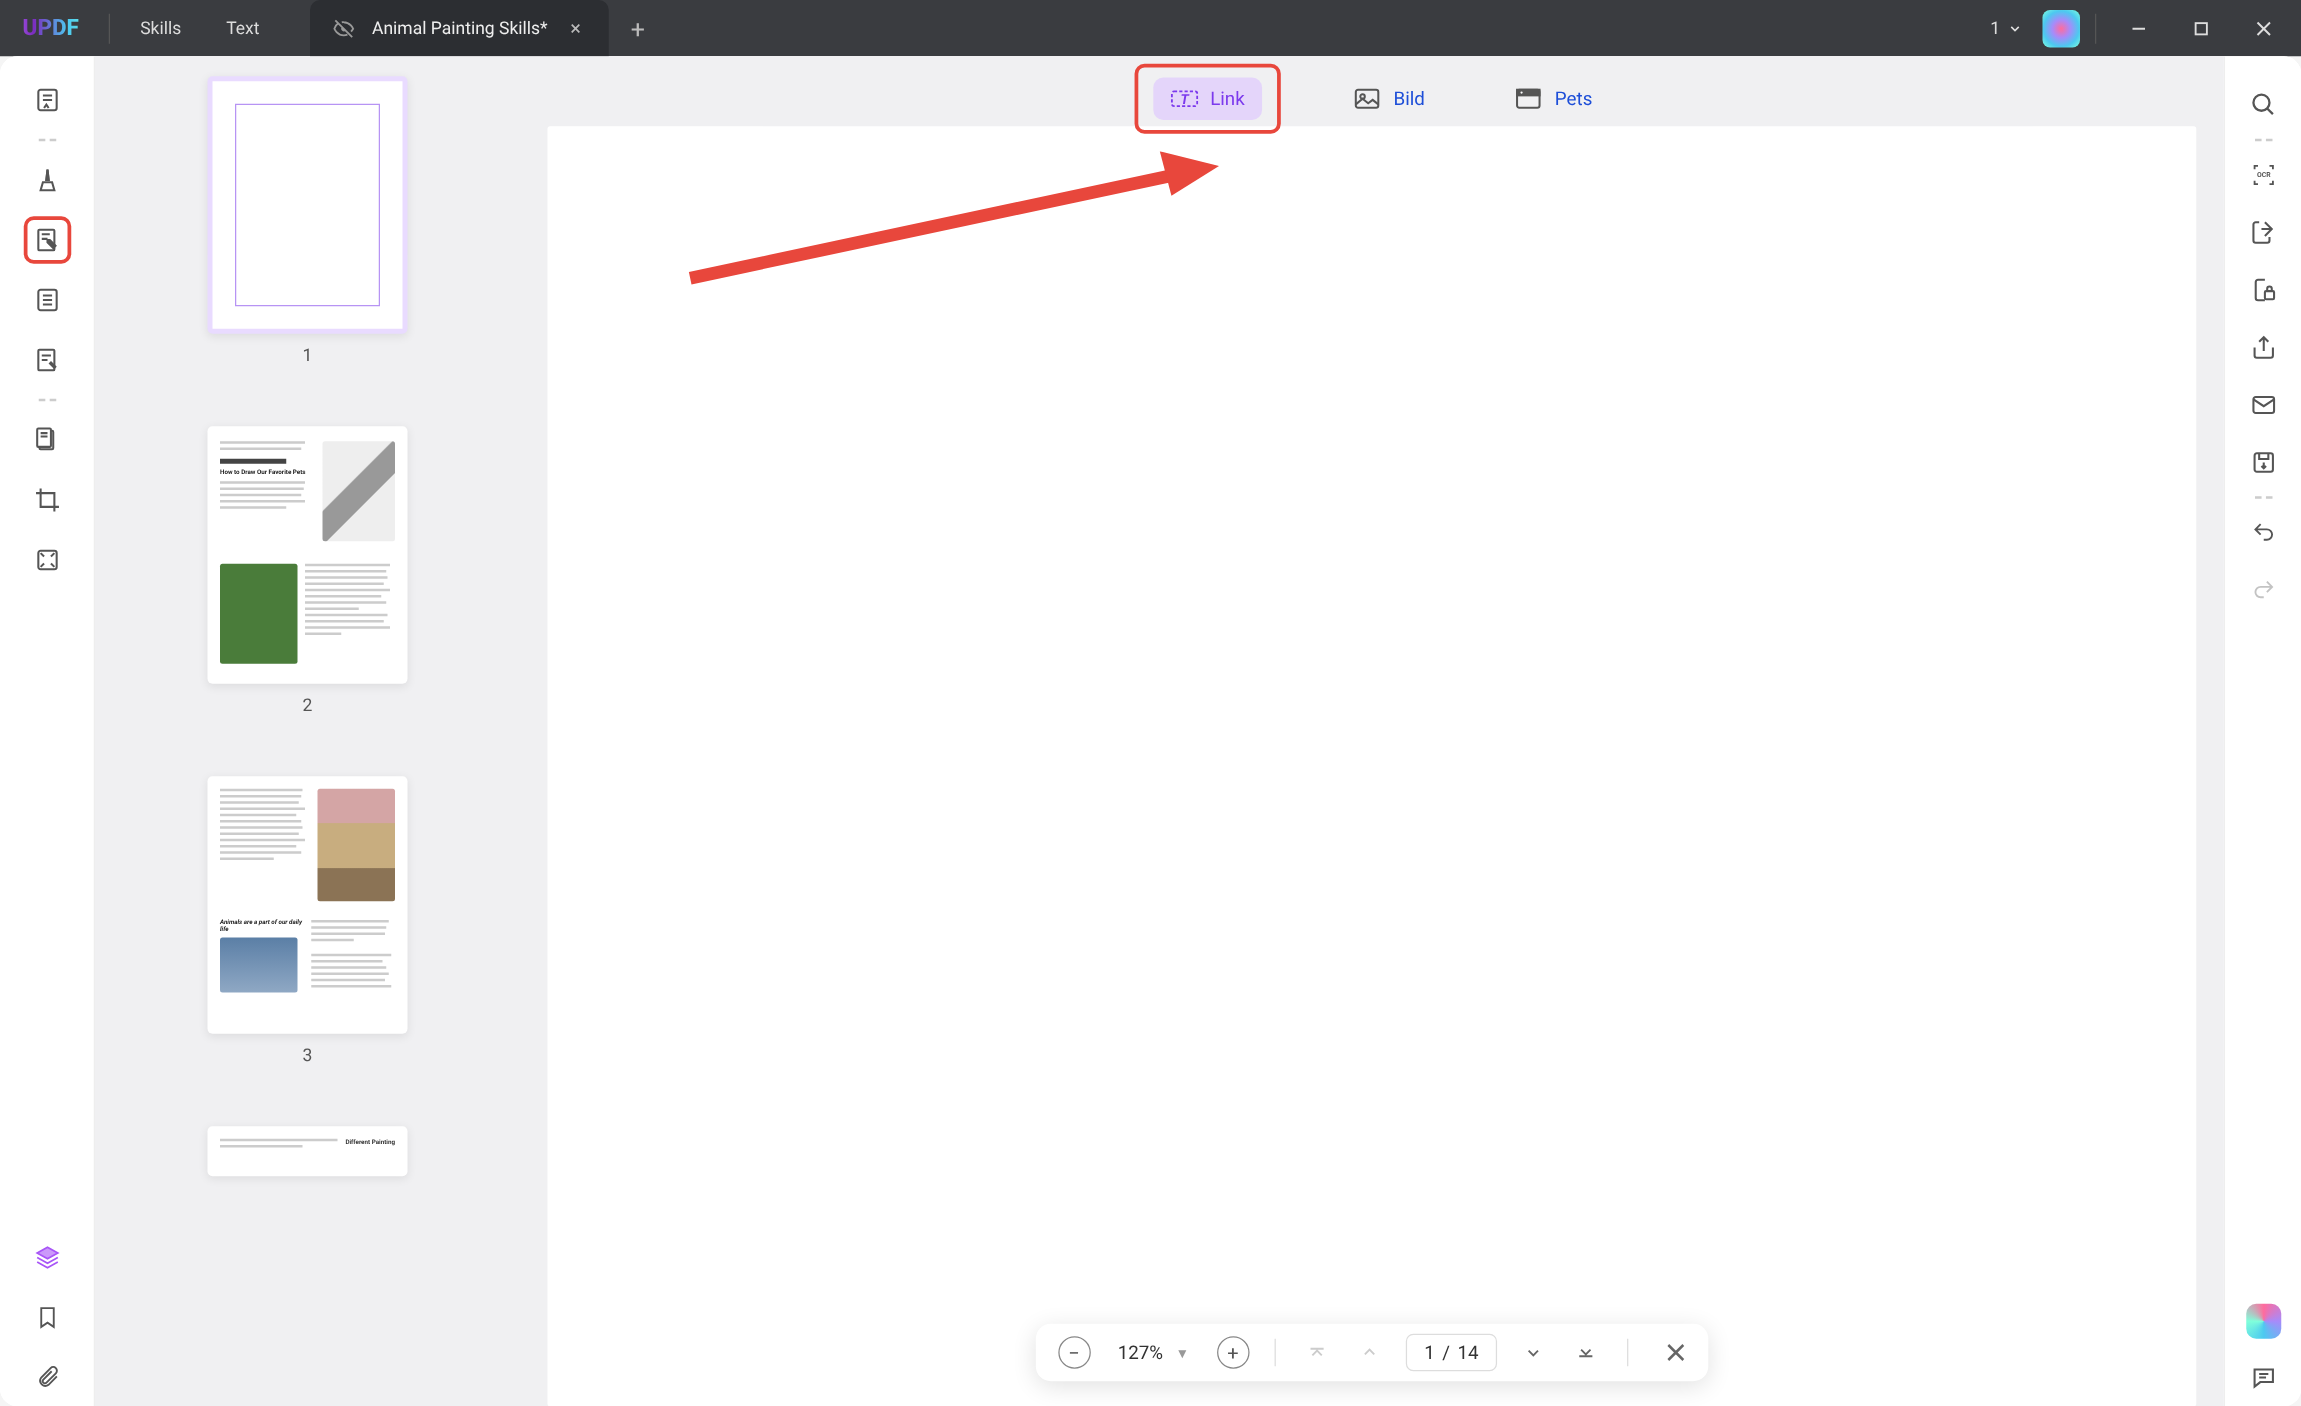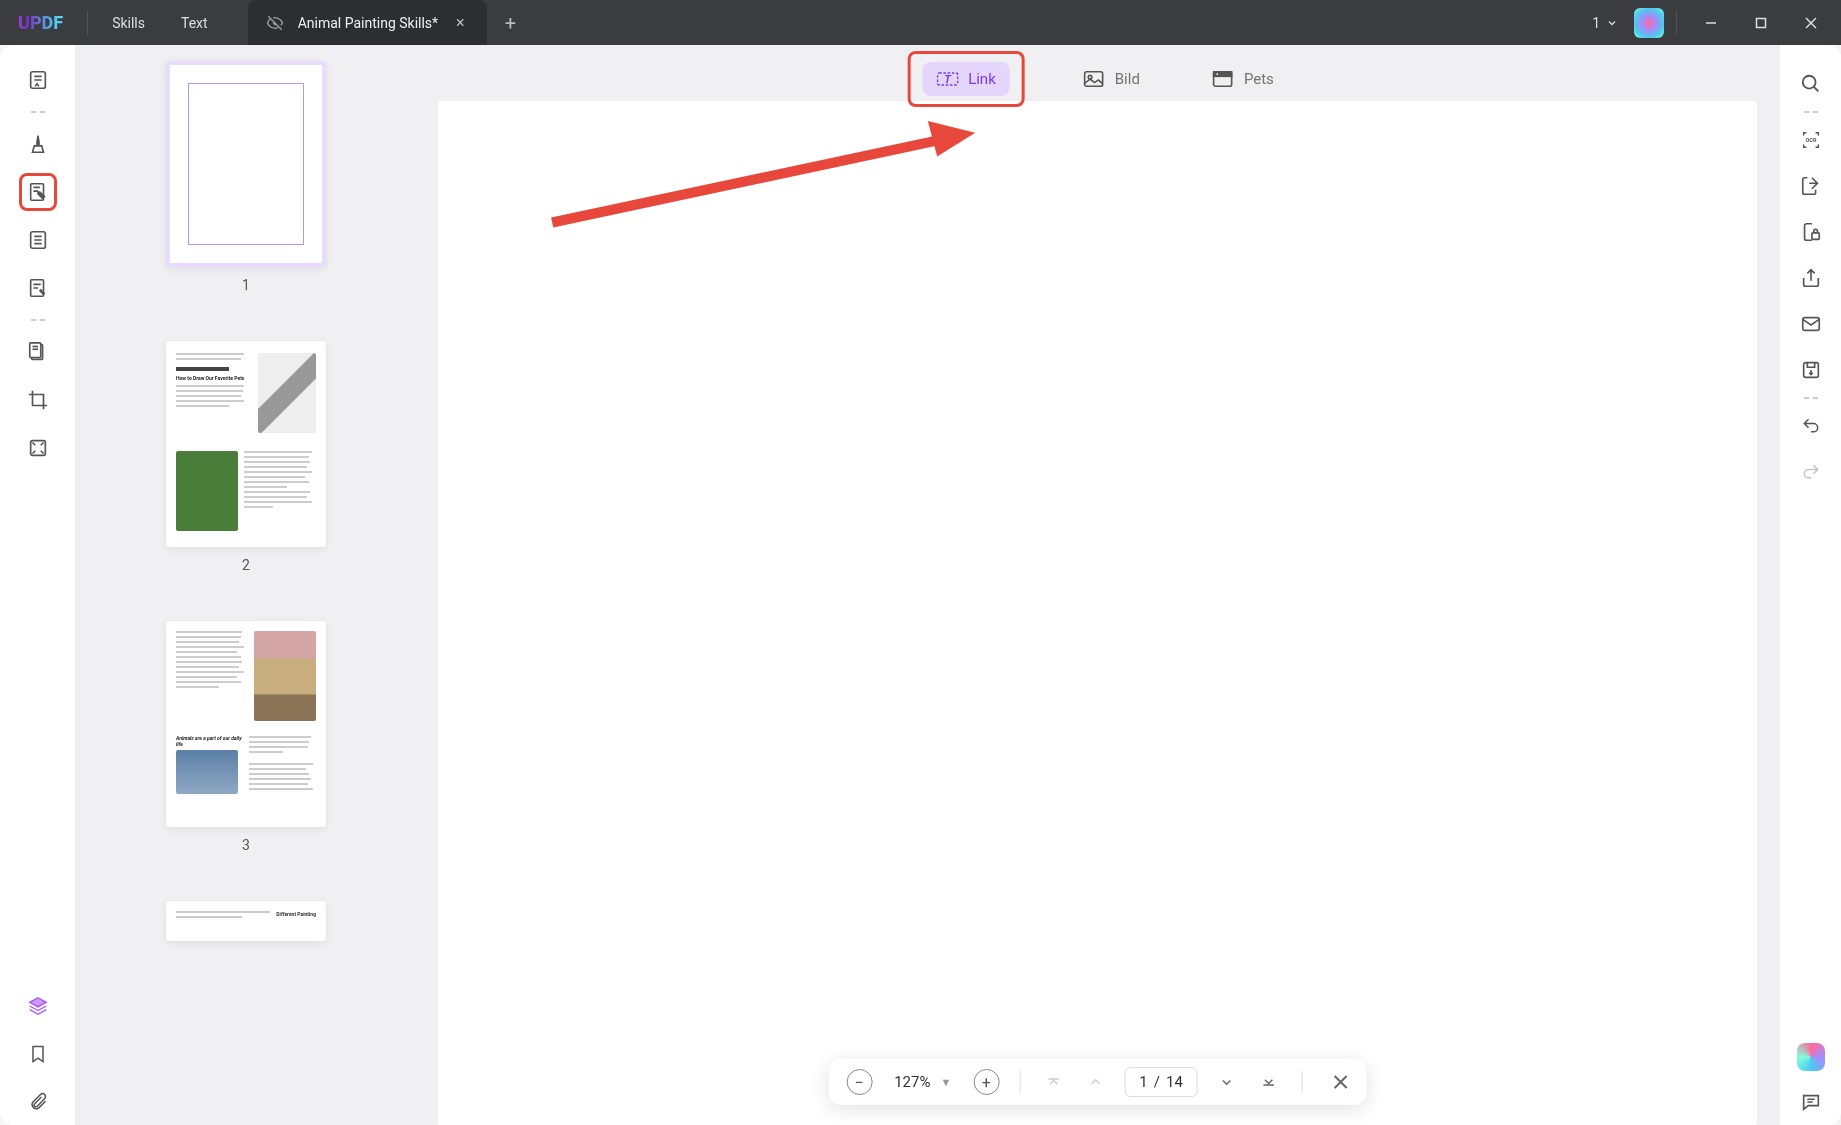--- a/index.html
+++ b/index.html
@@ -42,21 +42,21 @@
   .mini-img { width:58px; height:80px; background:#ddd; border-radius:2px;}
   .mini-img.dog { background: linear-gradient(135deg,#eee 40%,#999 41%,#999 60%,#eee 61%);}
   .mini-img.green { background:#4a7c3a;}
   .mini-img.paint { background: linear-gradient(#d4a5a5 30%,#c8ad7f 31%,#c8ad7f 70%,#8b7355 71%);}
   .thumb2-lower { position:absolute; top:110px; left:10px; right:10px; bottom:10px; display:flex; gap:6px;}
   .thumb3-top { position:absolute; top:10px; left:10px; right:10px; height:95px; display:flex; gap:6px;}
   .thumb3-bot { position:absolute; top:115px; left:10px; right:10px; bottom:10px; display:flex; gap:6px;}
 
   .main-area { flex: 1; background: #f0f0f2; position:relative; overflow:hidden;}
   .edit-toolbar { position:absolute; top:6px; left:50%; transform:translateX(-50%); display:flex; align-items:center; gap:44px; z-index:5;}
-  .et-item { display:flex; align-items:center; gap:10px; padding:8px 14px; border-radius:8px; cursor:pointer; font-size:15px; color:#737373;}
+  .et-item { display:flex; align-items:center; gap:10px; padding:8px 14px; border-radius:8px; cursor:pointer; font-size:15px; color:#1d4ed8;}
   .et-item.active { background:#e4d5fa; color:#7c3aed;}
   .et-hl-box { border: 3px solid #e8473c; border-radius: 8px; padding: 8px 12px; display:flex; align-items:center;}
   .et-icon { width:22px; height:18px; display:flex; align-items:center; justify-content:center;}
   
   .page-canvas { position:absolute; top:56px; left:22px; right:22px; bottom:0; background:#fff; border-radius:2px;}
 
   .arrow-annot { position:absolute; top:76px; left:96px; width:522px; height:110px; z-index:10; pointer-events:none;}
 
   .right-rail { width: 62px; background:#fff; display:flex; flex-direction:column; align-items:center; padding-top:16px; gap:0px; border-left:1px solid #eee;}
   .rr-btn { width:34px; height:34px; display:flex; align-items:center; justify-content:center; cursor:pointer; color:#555; margin:6px 0;}

